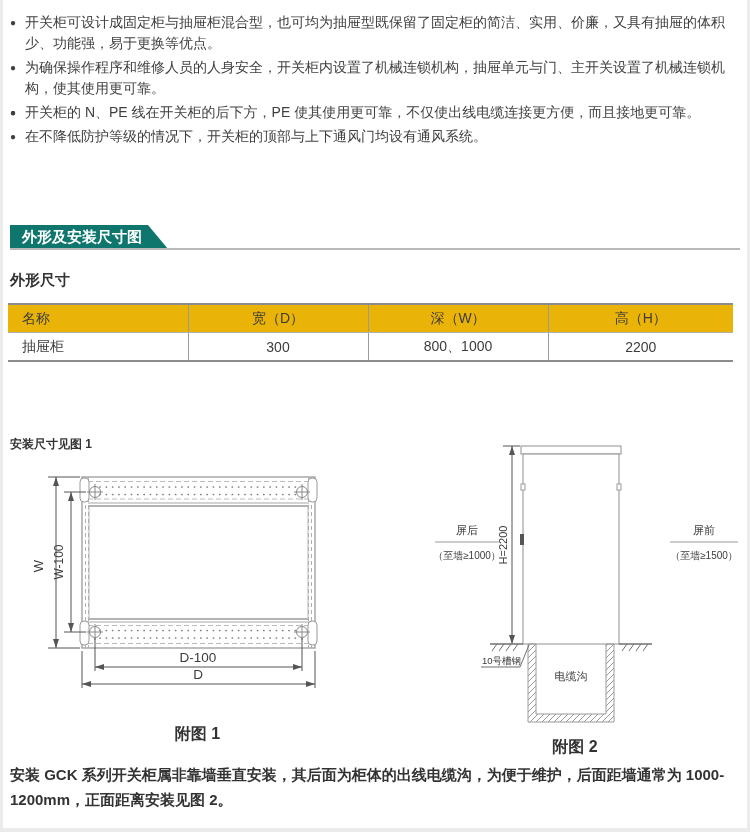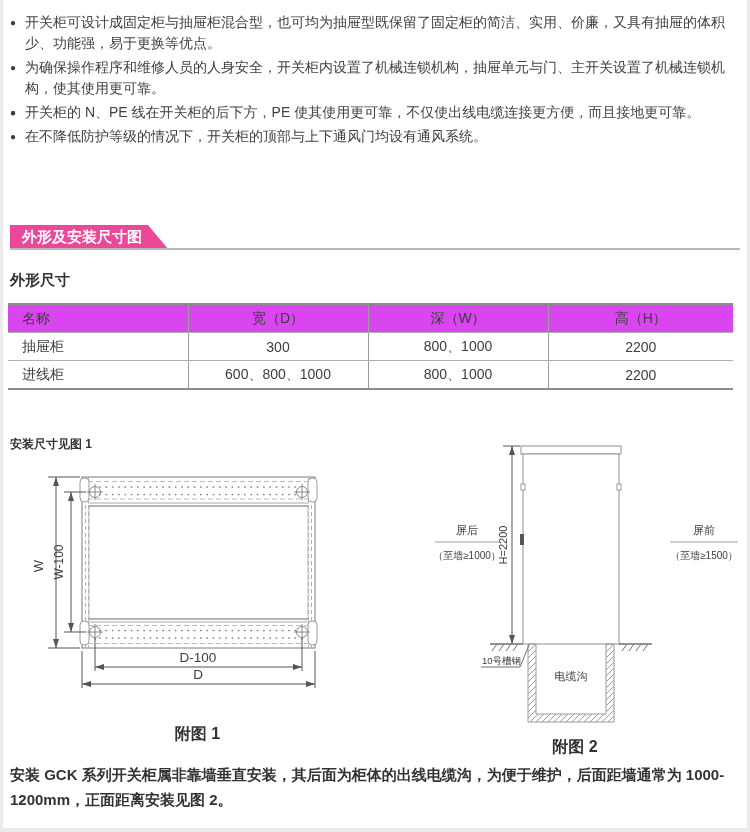--- a/index.html
+++ b/index.html
@@ -14,33 +14,33 @@
   .edge-bottom{left:0;bottom:0;width:750px;height:4px;}
 
   
   .bullets{position:absolute;left:10px;top:12px;width:733px;}
   .bullet-item{position:relative;padding-left:15px;font-size:14px;line-height:21px;margin-bottom:3px;color:#3f3f3f;}
   .bullet-item .marker{position:absolute;left:0;top:0;font-size:10px;line-height:21px;color:#3f3f3f;}
 
   
   .banner{
     position:absolute;left:10px;top:225px;height:24px;width:160px;
-    background:#ec4899;color:#ffffff;font-size:15px;font-weight:bold;
+    background:#0f766e;color:#ffffff;font-size:15px;font-weight:bold;
     line-height:24px;padding-left:12px;box-sizing:border-box;
     clip-path:polygon(0 0,138px 0,158px 24px,0 24px);
   }
   .banner-rule{position:absolute;left:10px;top:248px;width:730px;height:2px;background:#b9b9b9;}
 
   .subsection-title{position:absolute;left:10px;top:271px;font-size:15px;font-weight:bold;color:#333;}
 
   
   .dim-table{position:absolute;left:8px;top:303px;width:725px;border-collapse:collapse;table-layout:fixed;
     border-top:2px solid #8c8c8c;border-bottom:2px solid #8c8c8c;font-size:14px;color:#3d3d3d;}
   .dim-table th,.dim-table td{height:27px;padding:0;font-weight:normal;border-bottom:1px solid #b0b0b0;}
-  .dim-table th{background:#d946ef;}
+  .dim-table th{background:#eab308;}
   .dim-table th:not(:first-child),.dim-table td:not(:first-child){border-left:1px solid #9b9b9b;text-align:center;}
   .dim-table th:first-child,.dim-table td:first-child{text-align:left;padding-left:14px;}
   .dim-table tr:last-child td{border-bottom:none;}
   .col-name{width:180px;} .col-w{width:180px;} .col-d{width:180px;} .col-h{width:185px;}
 
   .install-note{position:absolute;left:10px;top:436px;font-size:12px;font-weight:bold;color:#333;}
 
   .fig1-svg{position:absolute;left:30px;top:455px;}
   .fig2-svg{position:absolute;left:420px;top:430px;}
   .fig-caption{position:absolute;font-size:16px;font-weight:bold;color:#333;text-align:center;}
@@ -100,26 +100,20 @@
       <th>高（H）</th>
     </tr>
   </thead>
   <tbody>
     <tr>
       <td>抽屉柜</td>
       <td>300</td>
       <td>800、1000</td>
       <td>2200</td>
     </tr>
-    <tr>
-      <td>进线柜</td>
-      <td>600、800、1000</td>
-      <td>800、1000</td>
-      <td>2200</td>
-    </tr>
   </tbody>
 </table>
 
 <div class="install-note">安装尺寸见图 1</div>
 
 <svg class="fig1-svg" width="335" height="245" viewBox="0 0 335 245">
 
   <rect x="52" y="22" width="233" height="171" fill="none" stroke="#9a9a9a" stroke-width="1.3"></rect>
 
   <line x1="58" y1="48" x2="279" y2="48" stroke="#a8a8a8" stroke-width="1"></line>

